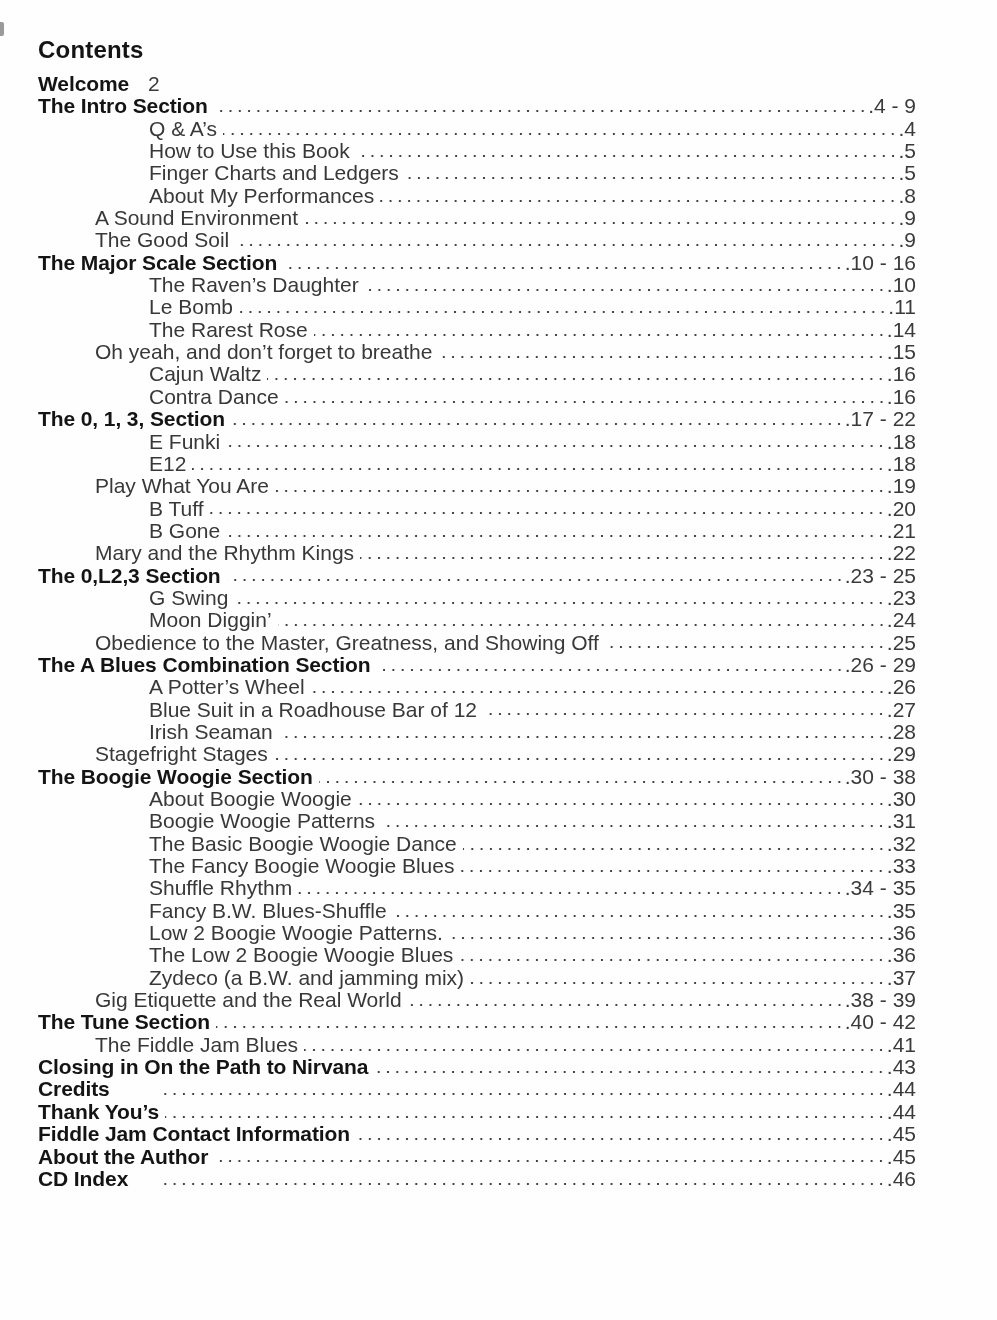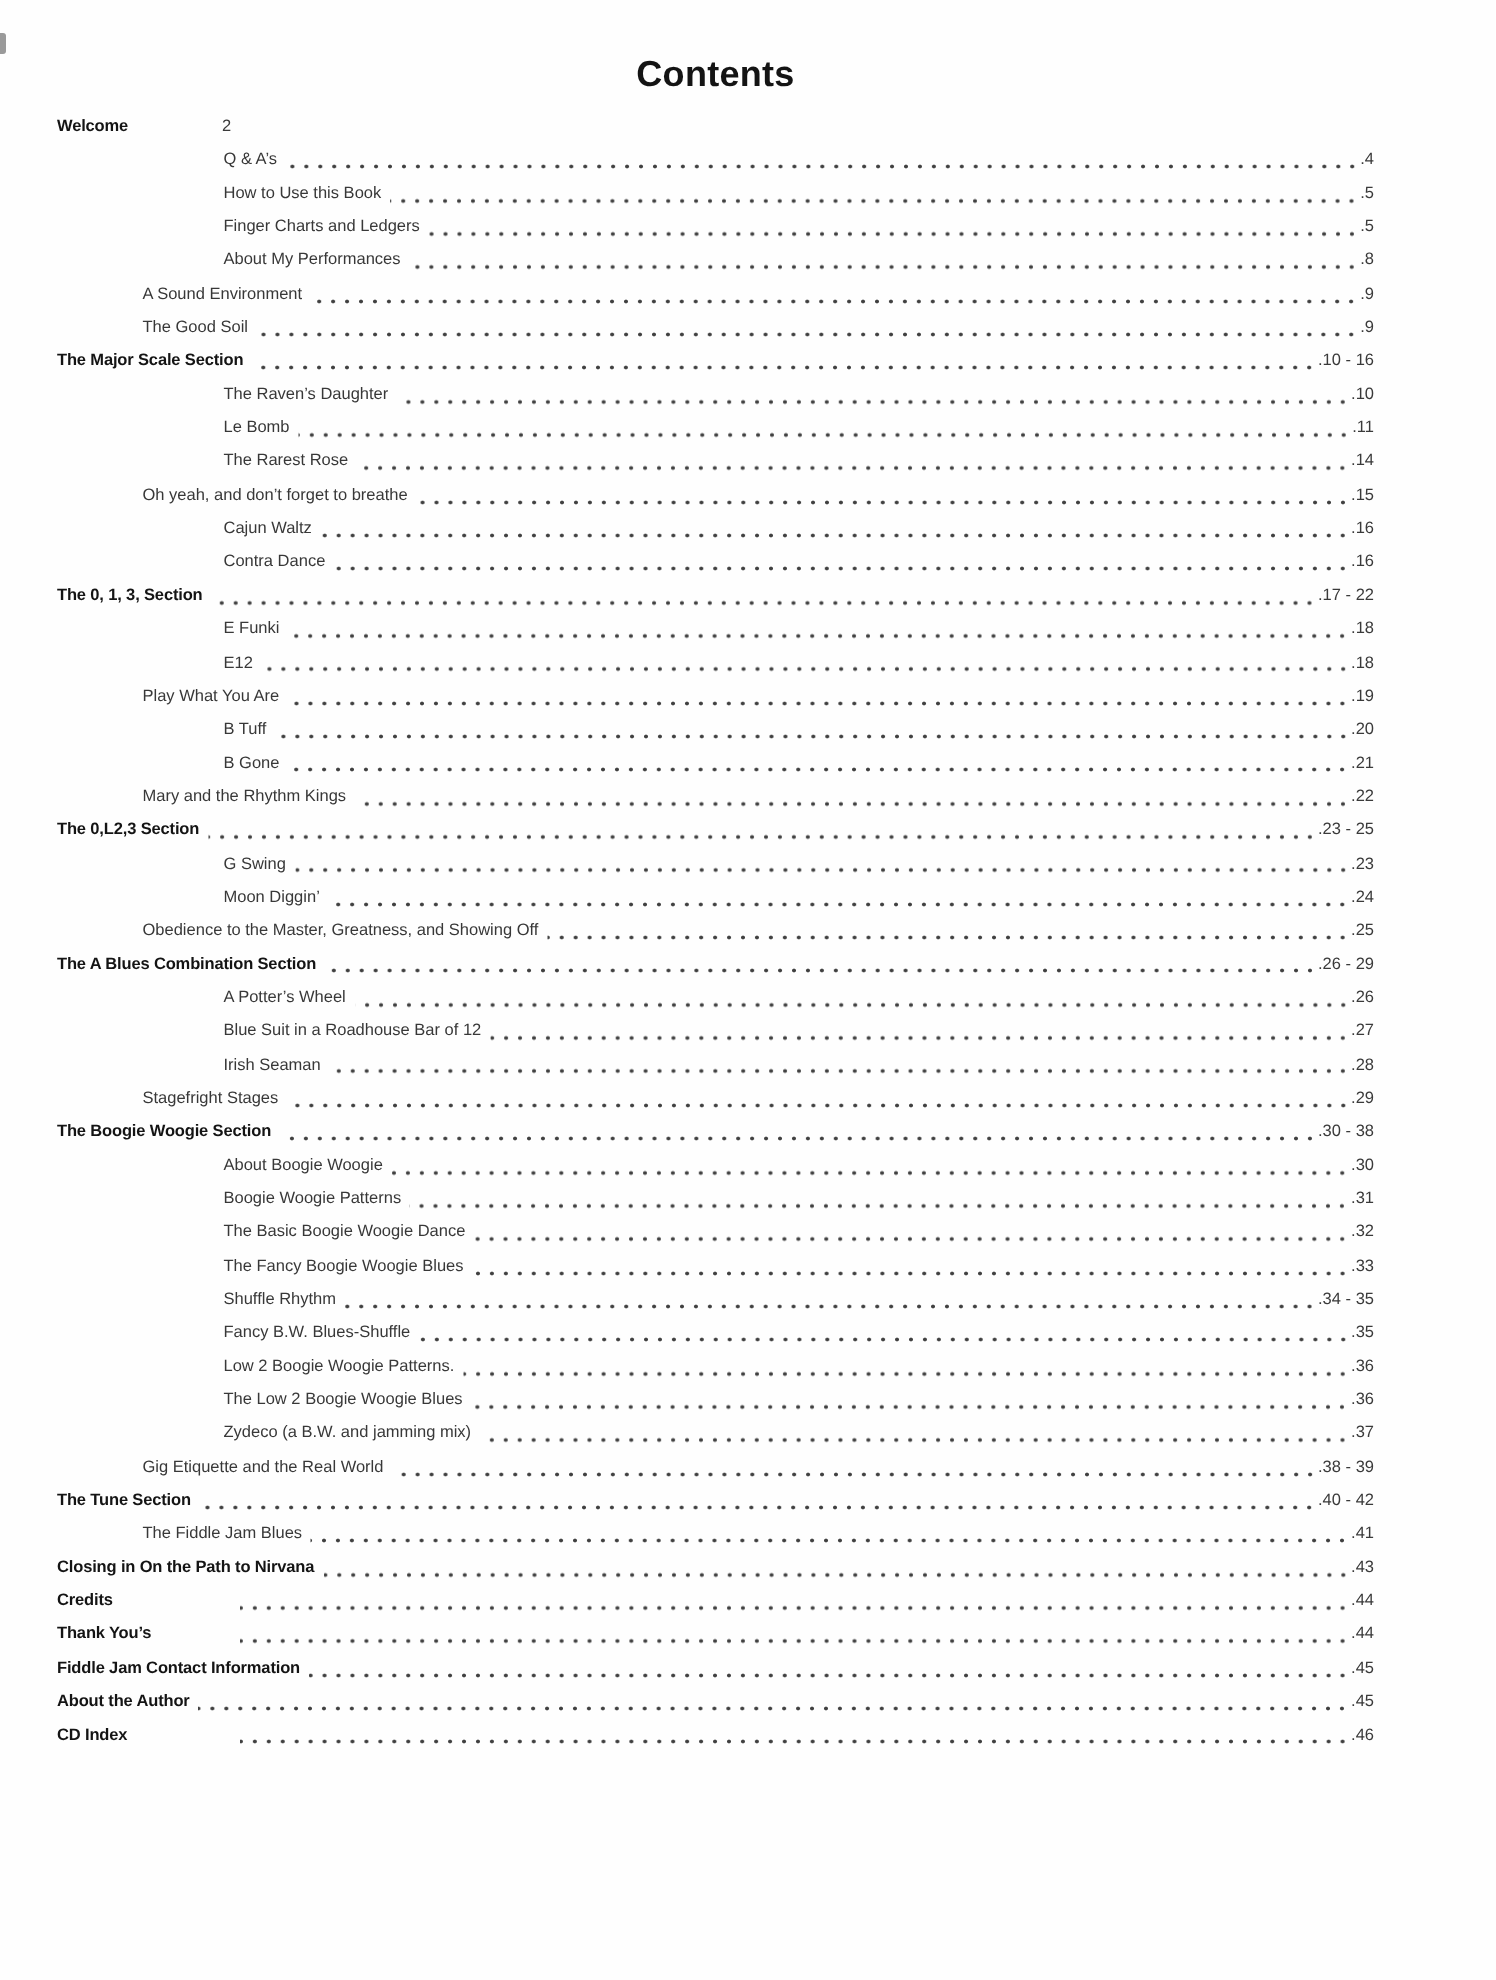--- a/index.html
+++ b/index.html
@@ -29,31 +29,31 @@
     top: 22px;
     width: 4px;
     height: 14px;
     background: #9a9a9a;
     border-radius: 0 2px 2px 0;
   }
   .title {
     font-size: 24px;
     font-weight: bold;
     color: #141414;
-    text-align: center;
+    text-align: left;
     margin: 0 0 9px 0;
     letter-spacing: 0.2px;
   }
   .toc { display: block; }
   .row {
     display: flex;
     align-items: baseline;
     height: 22.35px;
     line-height: 22.35px;
-    font-size: 11px;
+    font-size: 21px;
     color: #383838;
   }
   .row.lvl1 { padding-left: 57px; align-items: center; }
   .row.lvl2 { padding-left: 111px; }
   .row.lvl0 .label {
     font-weight: bold;
     color: #141414;
     letter-spacing: -0.1px;
   }
   .label {
@@ -85,20 +85,25 @@
 <div class="sheet">
   <div class="edge-artifact"></div>
   <h1 class="title">Contents</h1>
   <div class="toc">
   <div class="row lvl0 tab-sm no-leader">
     <span class="label">Welcome</span>
     <span class="leader"></span>
     <span class="page">2</span>
   </div>
 
+  <div class="row lvl0">
+    <span class="label">The Intro Section</span>
+    <span class="leader"></span>
+    <span class="page">.4 - 9</span>
+  </div>
 
   <div class="row lvl2">
     <span class="label">Q &amp; A’s</span>
     <span class="leader"></span>
     <span class="page">.4</span>
   </div>
 
   <div class="row lvl2">
     <span class="label">How to Use this Book</span>
     <span class="leader"></span>

